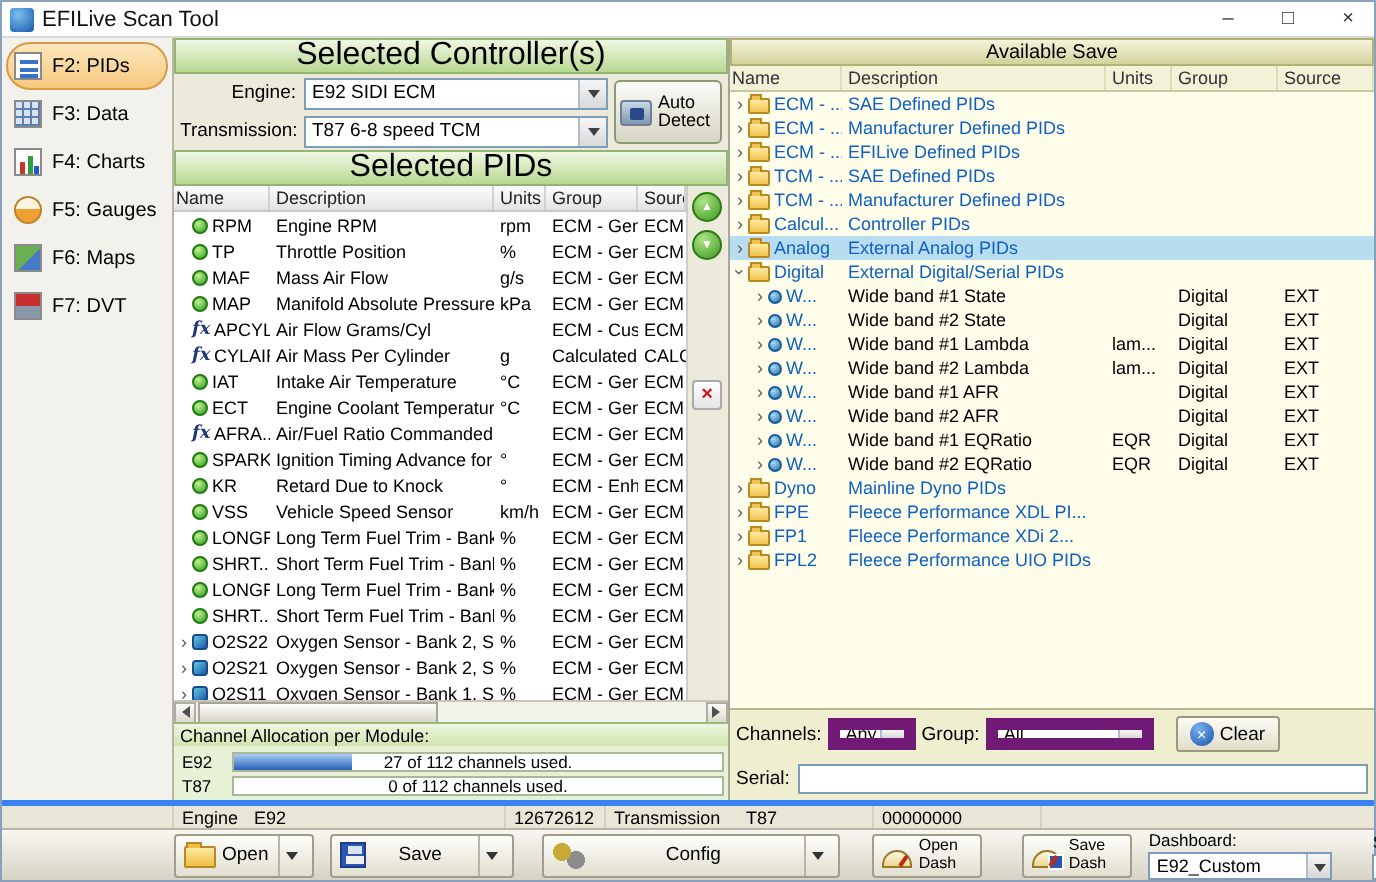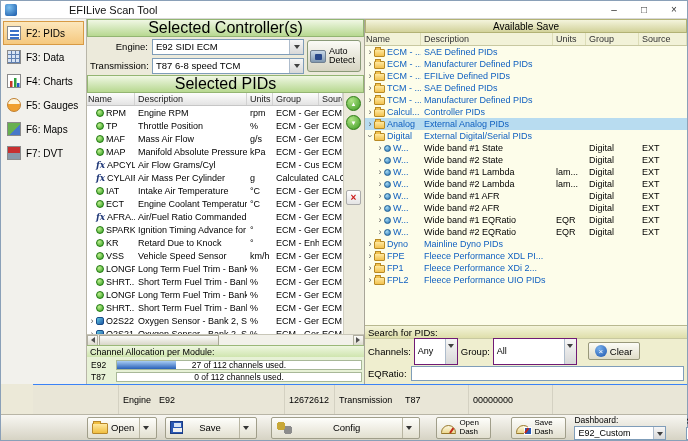--- a/index.html
+++ b/index.html
@@ -3,27 +3,27 @@
 <meta charset="utf-8">
 <style>
 *{box-sizing:border-box;margin:0;padding:0;}
 html,body{width:688px;height:441px;}
 body{font-family:"Liberation Sans",sans-serif;font-size:10px;color:#000;background:#ece9d8;overflow:hidden;}
 .window{position:relative;width:688px;height:441px;border:1px solid #8aa0b8;display:flex;flex-direction:column;background:#ece9d8;}
 
 
 .titlebar{height:18px;background:#fff;display:flex;align-items:center;padding-left:4px;gap:4px;border-bottom:1px solid #d8d8d8;flex:none;}
 .app-icon{width:12px;height:12px;border-radius:2px;background:radial-gradient(circle at 35% 30%,#7cc0f0,#1858a8);flex:none;}
-.title-text{flex:1;font-size:11px;color:#111;white-space:nowrap;overflow:hidden;margin-left:48px;}
+.title-text{flex:1;font-size:11px;color:#111;white-space:nowrap;overflow:hidden;}
 .win-btn{width:26px;height:100%;display:flex;align-items:center;justify-content:center;font-size:10px;color:#333;}
 
 
 .main{flex:1;display:flex;min-height:0;}
 .sidebar{width:86px;flex:none;background:#f2f1ec;border-right:1px solid #b8b5a8;padding:2px 1px;}
-.side-tab{height:24px;display:flex;align-items:center;gap:5px;padding:0 3px;margin:0 1px;border:1px solid transparent;border-radius:0;font-size:10px;white-space:nowrap;}
+.side-tab{height:24px;display:flex;align-items:center;gap:5px;padding:0 3px;margin:0 1px;border:1px solid transparent;border-radius:12px;font-size:10px;white-space:nowrap;}
 .side-tab.selected{background:linear-gradient(#fce7bc,#f5c87e);border-color:#d89a44;}
 .sicon{width:14px;height:14px;border:1px solid #8a8a8a;background:#fff;flex:none;}
 .sicon-pids{background:linear-gradient(#3a70c8,#3a70c8) 2px 3px/9px 2px no-repeat,linear-gradient(#3a70c8,#3a70c8) 2px 7px/9px 2px no-repeat,linear-gradient(#3a70c8,#3a70c8) 2px 10px/9px 2px no-repeat,#fff;}
 .sicon-data{background:repeating-linear-gradient(90deg,transparent 0 3px,#6080b0 3px 4px),repeating-linear-gradient(transparent 0 3px,#6080b0 3px 4px),#d8e4f4;}
 .sicon-charts{background:linear-gradient(#c83828,#c83828) 2px 6px/2.5px 6px no-repeat,linear-gradient(#2f9e3f,#2f9e3f) 5.5px 3px/2.5px 9px no-repeat,linear-gradient(#2858c8,#2858c8) 9px 8px/2.5px 4px no-repeat,#fff;}
 .sicon-gauges{border-radius:50%;background:linear-gradient(#fdf6e0 45%,#f0a030 45%);border-color:#c08030;}
 .sicon-maps{background:linear-gradient(135deg,#68b050 0 55%,#4878c8 55%);}
 .sicon-dvt{background:linear-gradient(#c83030 0 50%,#8898a8 50%);}
 
 
@@ -96,32 +96,32 @@
 .ag{width:53px;}
 .as{width:48px;}
 .blue{color:#1060c0;}
 .folder-icon{width:11px;height:8px;flex:none;margin-right:2px;background:linear-gradient(#ffe9a0,#f2c250);border:1px solid #b88a24;border-radius:1px;position:relative;margin-top:2px;}
 .folder-icon::before{content:"";position:absolute;left:0;top:-3px;width:4px;height:2px;background:#f2c250;border:1px solid #b88a24;border-bottom:none;}
 .dot-icon{width:7px;height:7px;flex:none;margin-right:2px;border-radius:50%;background:radial-gradient(circle at 35% 30%,#a8dcf4,#2874b4);border:1px solid #1a5c94;}
 
 .search-area{flex:none;border-top:1px solid #b8b890;}
 .search-title{height:13px;display:flex;align-items:center;padding-left:3px;font-size:9.5px;background:linear-gradient(#f4f4da,#dedeaa);border-bottom:1px solid #c8c8a0;}
 .search-controls{height:24px;display:flex;align-items:center;gap:3px;padding:0 3px;background:#efeecf;font-size:9.5px;white-space:nowrap;}
-.mini-combo{height:27px;background:#fff;border:1px solid #701a75;display:flex;align-items:center;font-size:9px;padding-left:3px;overflow:hidden;}
+.mini-combo{height:16px;background:#fff;border:6px solid #701a75;display:flex;align-items:center;font-size:9px;padding-left:3px;overflow:hidden;}
 .mini-combo .combo-arrow{width:12px;}
 .mc-any{width:44px;flex:none;}
 .mc-all{width:84px;flex:none;}
 .clear-btn{height:18px;margin-left:8px;border:1px solid #98987a;border-radius:2px;background:linear-gradient(#fcfcf6,#e0ddc8);display:flex;align-items:center;gap:3px;padding:0 6px;font-size:9.5px;flex:none;}
 .clear-icon{width:12px;height:12px;border-radius:50%;background:radial-gradient(circle at 35% 28%,#78b0ec,#1c54ac);color:#fff;font-size:8px;display:flex;align-items:center;justify-content:center;}
 .clear-icon::after{content:"×";}
 .search-row{height:21px;display:flex;align-items:center;gap:4px;padding:0 3px;background:#efeecf;font-size:9.5px;}
 .search-input{flex:1;height:15px;border:1px solid #7f9db9;background:#fff;font-size:9.5px;padding:0 3px;font-family:inherit;}
 
 
-.statusbar{height:30px;flex:none;display:flex;align-items:center;background:#e9e6d7;border-top:1px solid #3b82f6;font-size:9px;margin-left:32px;}
+.statusbar{height:14px;flex:none;display:flex;align-items:center;background:#e9e6d7;border-top:3px solid #3b82f6;font-size:9px;}
 .seg{height:100%;display:flex;align-items:center;padding-left:4px;border-right:1px solid #d4d1c2;white-space:nowrap;overflow:hidden;}
 .sg0{width:86px;}
 .sg1{width:36px;border-right:none;}
 .sg2{width:130px;}
 .sg3{width:50px;}
 .sg4{width:66px;border-right:none;}
 .sg5{width:68px;}
 .sg6{width:84px;}
 .segfill{flex:1;border-right:none;}
 
@@ -711,39 +711,38 @@
               <span class="blue ptext">FPL2</span>
             </span>
             <span class="c ad blue">Fleece Performance UIO PIDs</span>
             <span class="c au"></span>
             <span class="c ag"></span>
             <span class="c as"></span>
           </div>
         </div>
 
       <div class="search-area">
-        <div class="search-title">Search for PIDs:</div>
         <div class="search-controls">
           <span>Channels:</span>
           <div class="mini-combo mc-any">
             <span>Any</span>
             <span class="combo-arrow"></span>
           </div>
           <span>Group:</span>
           <div class="mini-combo mc-all">
             <span>All</span>
             <span class="combo-arrow"></span>
           </div>
           <div class="clear-btn">
             <span class="clear-icon"></span>
             <span>Clear</span>
           </div>
         </div>
         <div class="search-row">
-          <span>EQRatio:</span>
+          <span>Serial:</span>
           <input class="search-input" value="" style="">
         </div>
       </div>
     </div>
   </div>
 
   <div class="statusbar">
     <span class="seg sg0"></span>
     <span class="seg sg1">Engine</span>
     <span class="seg sg2">E92</span>

